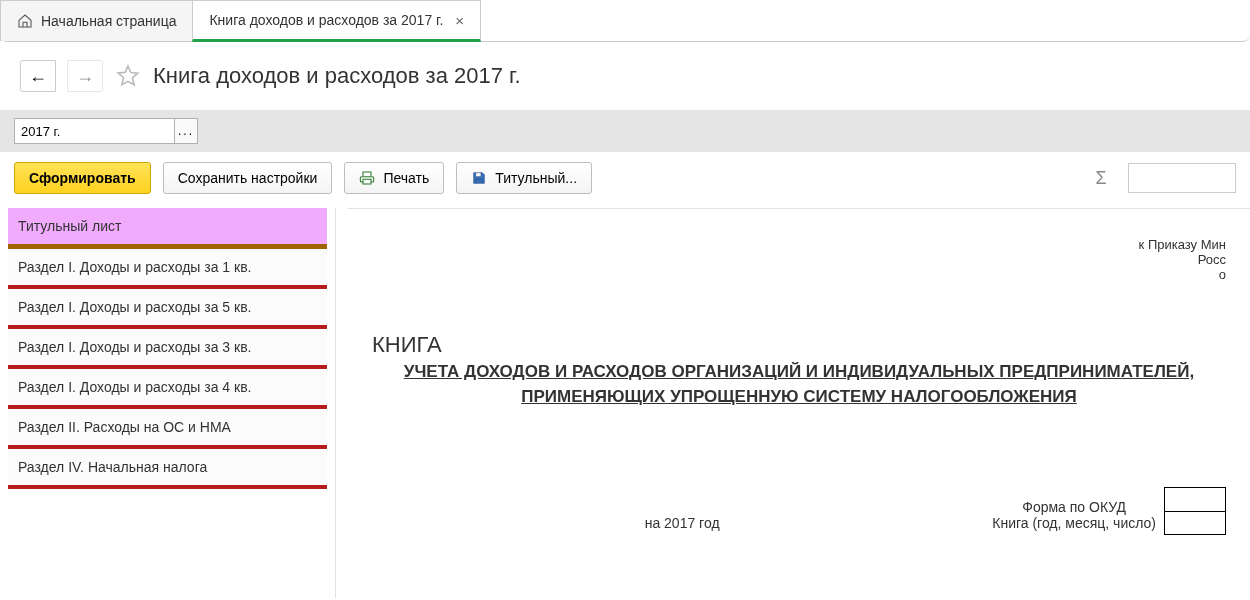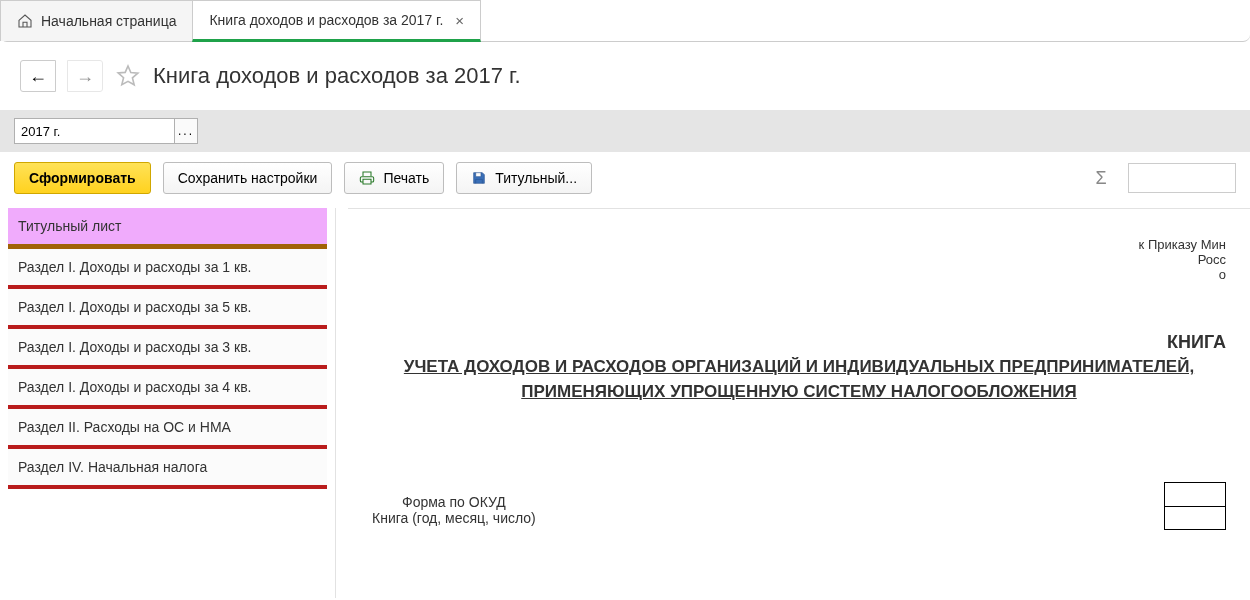--- a/index.html
+++ b/index.html
@@ -41,21 +41,21 @@
 
   
   .content { display: flex; height: calc(600px - 42px - 70px - 42px - 56px); }
   .sidebar { width: 336px; border-right: 1px solid #e2e2e2; padding: 0 8px 8px 8px; }
   .side-item { padding: 10px 10px; border-bottom: 4px solid #b91c1c; font-size: 14px; cursor: pointer; background: #fbfbfb; }
   .side-item.selected { background: #f0abfc; border-bottom: 5px solid #a16207; }
 
   .doc-area { flex: 1; overflow: hidden; border-top: 1px solid #e2e2e2; margin-left: 12px; }
   .doc-page { padding: 28px 24px 0; font-family: Arial, sans-serif; position: relative; }
   .annex { text-align: right; font-size: 13px; color: #333; margin-bottom: 50px; }
-  .doc-head-1 { text-align: right; font-size: 18px; font-weight: bold; }
+  .doc-head-1 { text-align: left; font-size: 22px; font-weight: normal; }
   .doc-head-2 { text-align: center; font-size: 17px; font-weight: bold; line-height: 1.45; margin-top: 2px; text-decoration: underline; }
   .doc-bottom { display: flex; justify-content: space-between; align-items: flex-end; margin-top: 90px; font-size: 14px; }
   .doc-bottom .left { flex: 1; text-align: center; }
   .doc-bottom .right { text-align: center; }
   .codes-box { width: 62px; height: 48px; border: 1px solid #000; position: absolute; right: 0; bottom: -4px; }
   .codes-box::after { content:""; position:absolute; left:0; right:0; top:50%; border-top:1px solid #000;}
   .doc-bottom-wrap { position: relative; padding-right: 70px;}
 </style>
 </head>
 <body>
@@ -139,20 +139,21 @@
         <div>к Приказу Мин</div>
         <div>Росс</div>
         <div>о</div>
       </div>
 
       <div class="doc-head-1">КНИГА</div>
       <div class="doc-head-2">УЧЕТА ДОХОДОВ И РАСХОДОВ ОРГАНИЗАЦИЙ И ИНДИВИДУАЛЬНЫХ ПРЕДПРИНИМАТЕЛЕЙ, ПРИМЕНЯЮЩИХ УПРОЩЕННУЮ СИСТЕМУ НАЛОГООБЛОЖЕНИЯ</div>
 
       <div class="doc-bottom-wrap">
         <div class="doc-bottom">
+          <div class="left">на 2017 год</div>
           <div class="right">
             <div>Форма по ОКУД</div>
             <div>Книга (год, месяц, число)</div>
           </div>
         </div>
         <div class="codes-box"></div>
       </div>
     </div>
   </div>
 </div>

